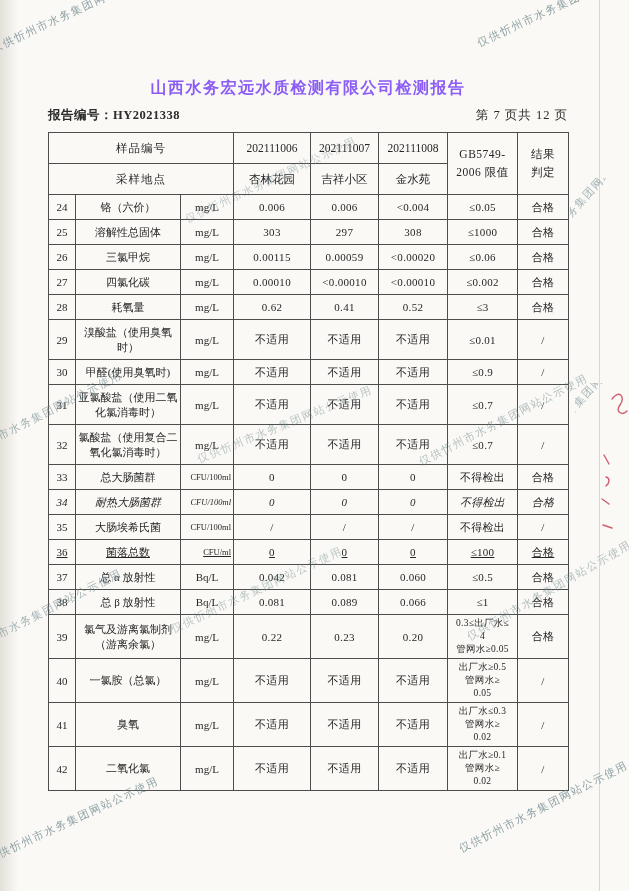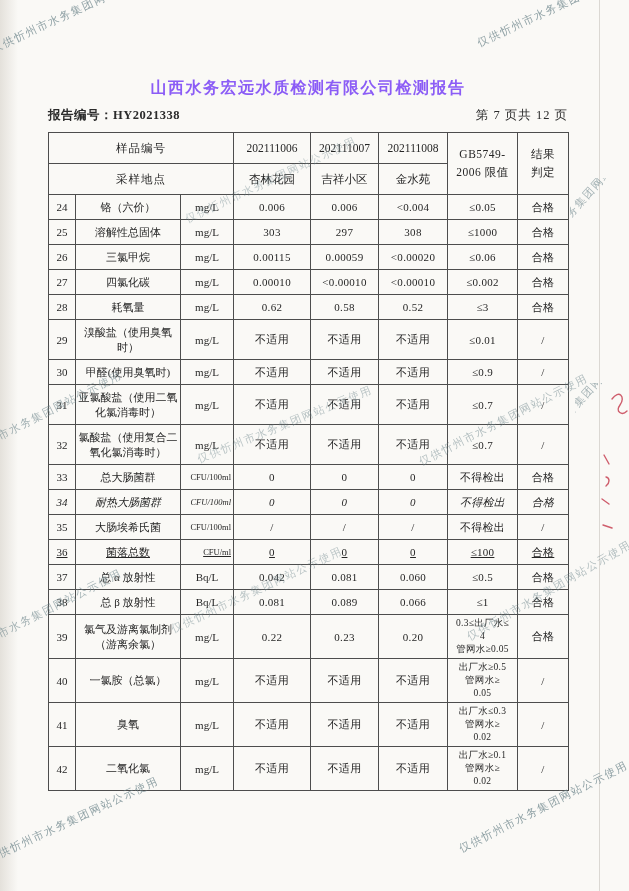--- a/index.html
+++ b/index.html
@@ -132,21 +132,21 @@
           <td class="c-val">&lt;0.00010</td>
           <td class="c-val">&lt;0.00010</td>
           <td class="c-limit">≤0.002</td>
           <td class="c-result">合格</td>
         </tr>
         <tr style="height: 25px;">
           <td class="c-no">28</td>
           <td class="c-name">耗氧量</td>
           <td class="c-unit">mg/L</td>
           <td class="c-val">0.62</td>
-          <td class="c-val">0.58</td>
+          <td class="c-val">0.41</td>
           <td class="c-val">0.52</td>
           <td class="c-limit">≤3</td>
           <td class="c-result">合格</td>
         </tr>
         <tr style="height: 40px;">
           <td class="c-no">29</td>
           <td class="c-name">溴酸盐（使用臭氧时）</td>
           <td class="c-unit">mg/L</td>
           <td class="c-val">不适用</td>
           <td class="c-val">不适用</td>

